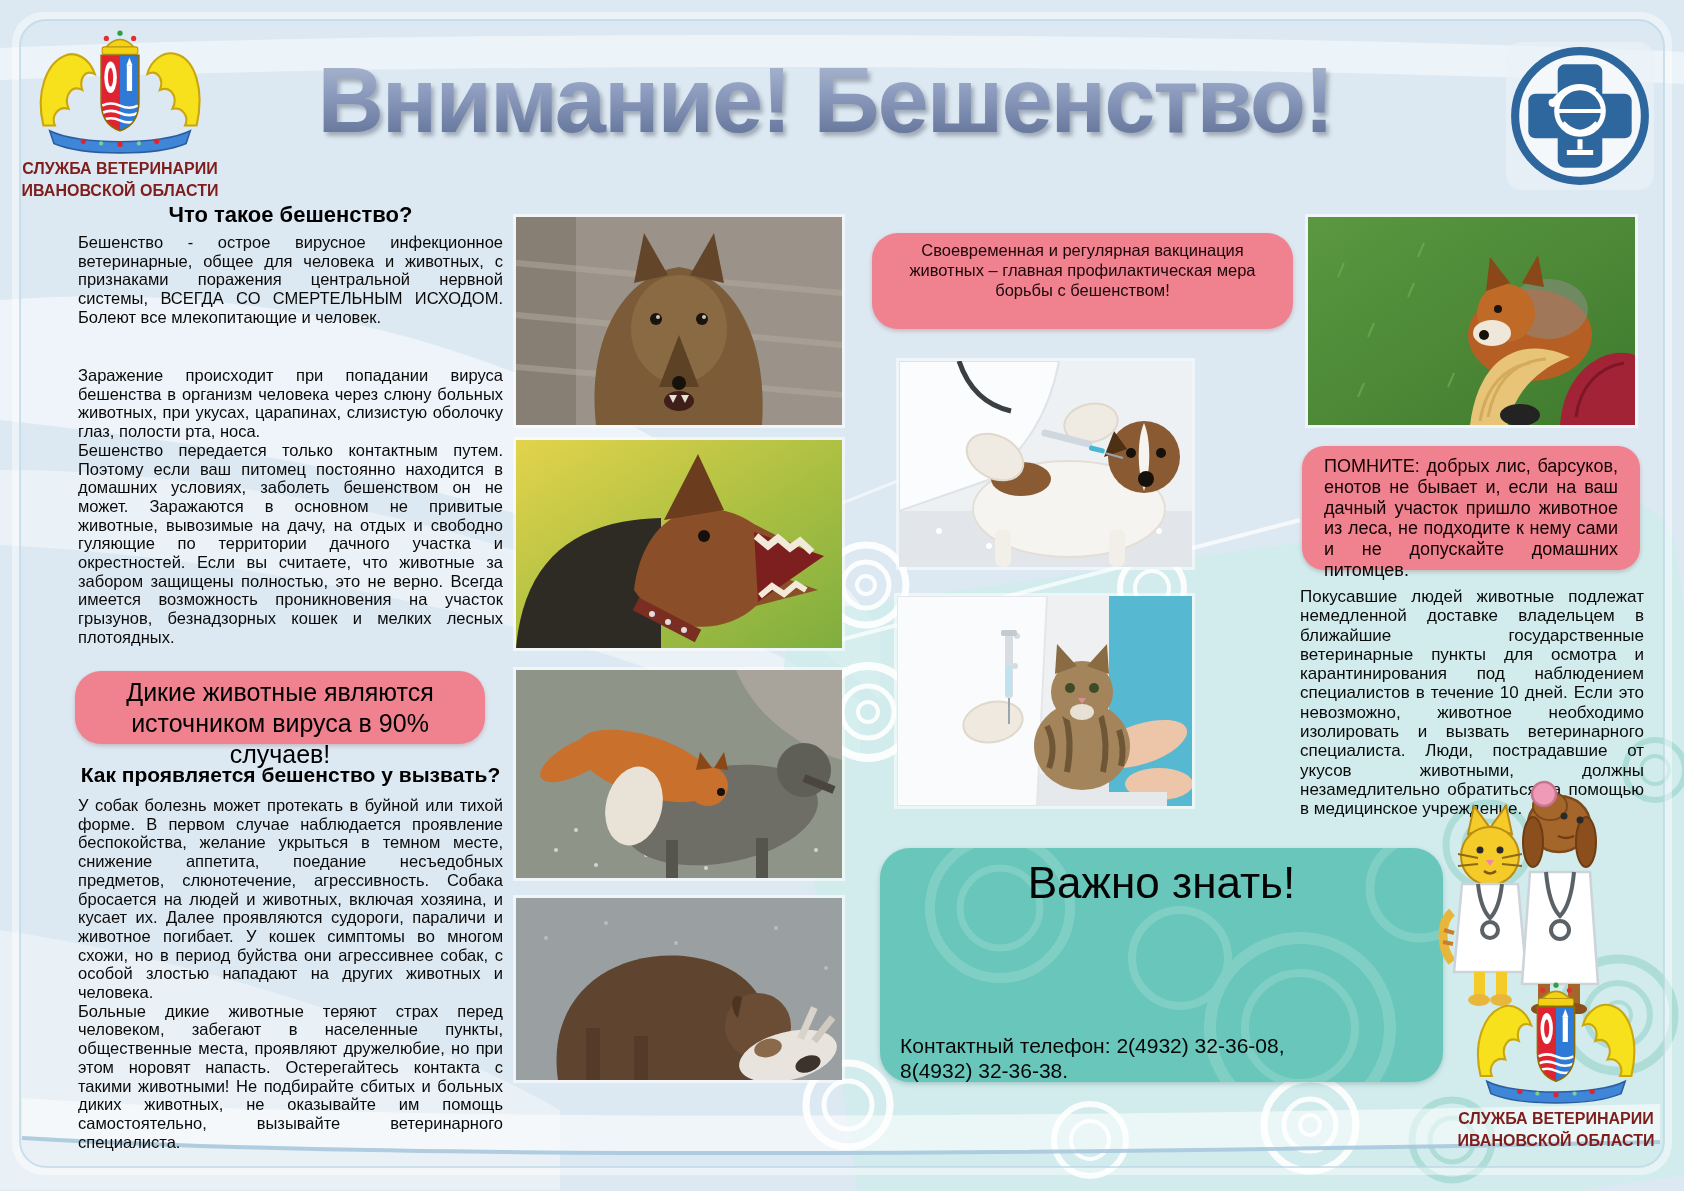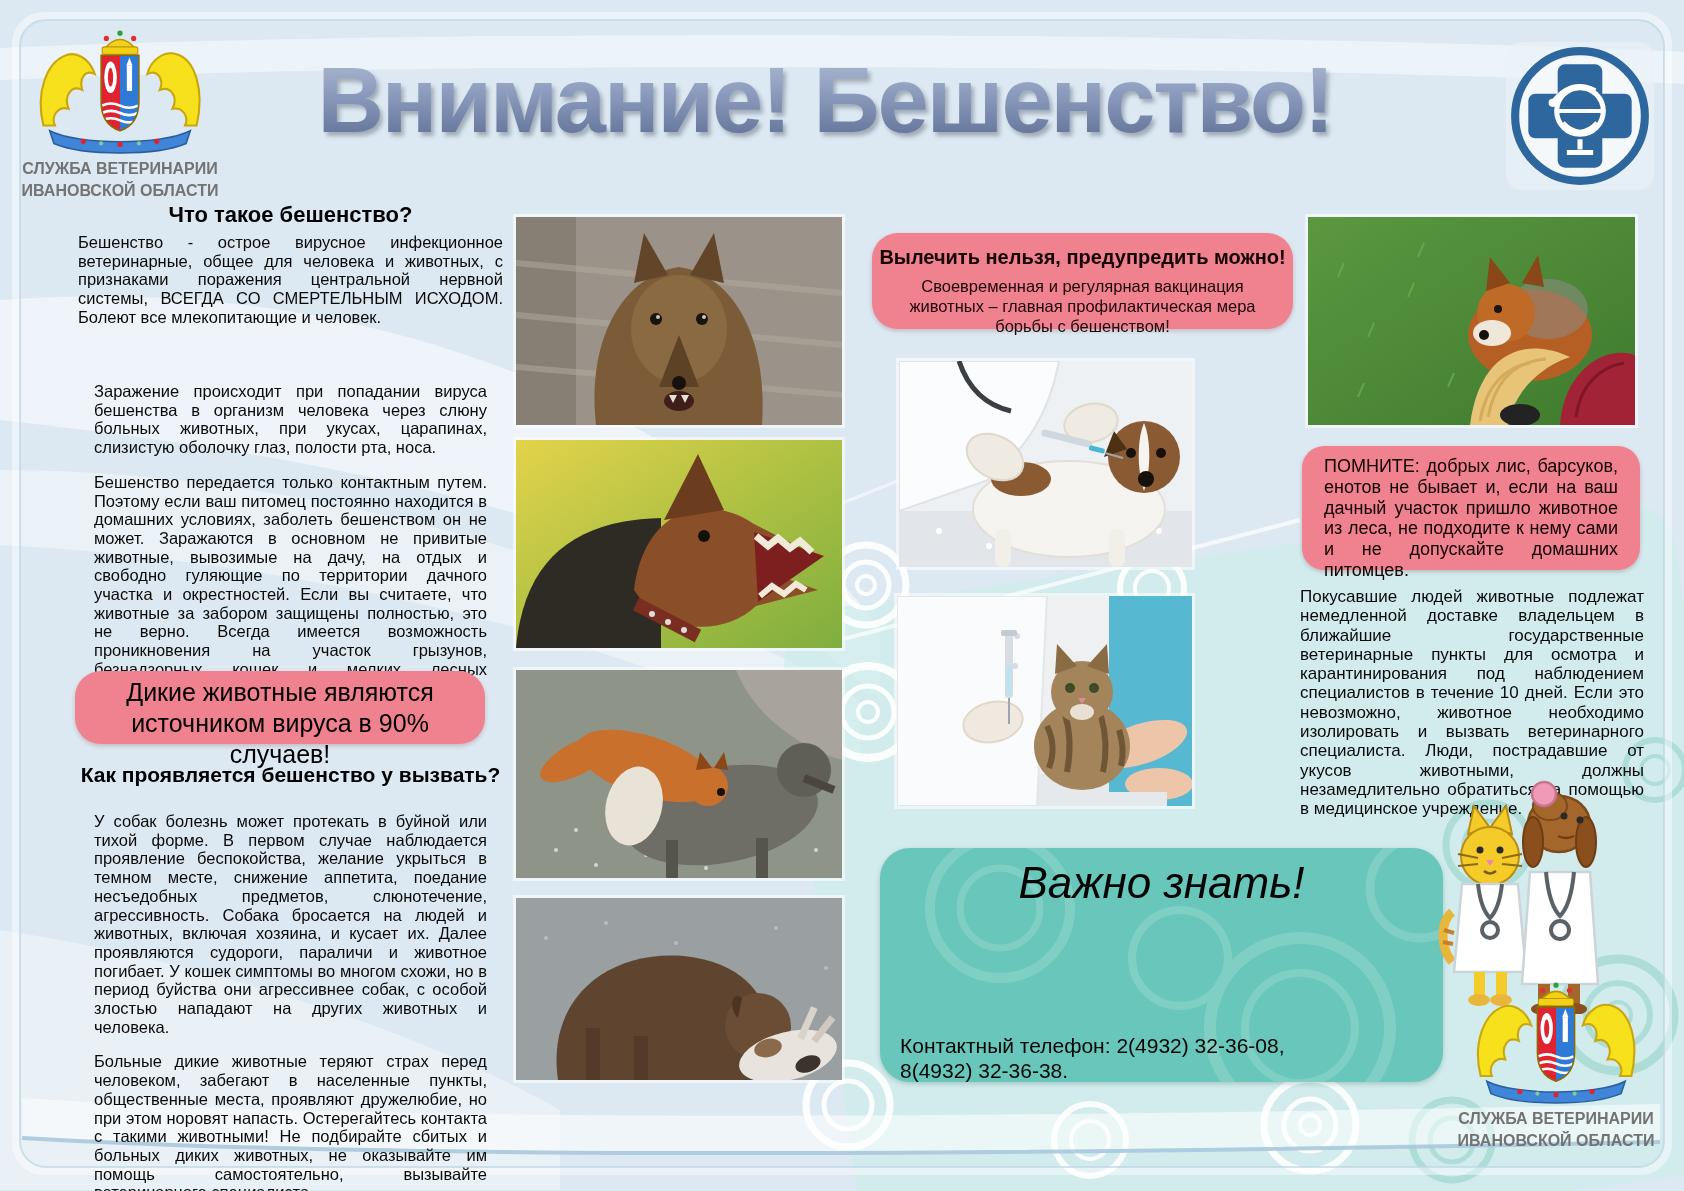--- a/index.html
+++ b/index.html
@@ -2,31 +2,31 @@
 <html><head>
 <meta charset="utf-8">
 <style>
   html,body{margin:0;padding:0;}
   body{font-family:"Liberation Sans","DejaVu Sans",sans-serif;background:#c9dcea;}
   #poster{position:relative;width:1684px;height:1191px;background:#dde9f2;overflow:hidden;color:#0a0a0a;}
   .abs{position:absolute;}
   .jtext{text-align:justify;text-justify:inter-word;}
   .heading{font-weight:bold;text-align:center;color:#000;}
   .body-sm{font-size:16.5px;line-height:18.7px;color:#0a0a0a;}
-  .body-sm p{margin:16px;}
+  .body-sm p{margin:0;}
   .pinkbox{background:#f0818f;border-radius:26px;box-shadow:0 2px 4px rgba(120,40,55,.25);}
   .photo{position:absolute;overflow:hidden;background:#b9c2c6;box-shadow:0 0 0 3px rgba(255,255,255,.55);}
   .photo svg{display:block;}
   #main-title{font-weight:bold;font-size:92px;letter-spacing:-2px;text-align:center;
     background:linear-gradient(180deg,#b6c1d6 0%,#8d9cbe 42%,#57688f 100%);
     -webkit-background-clip:text;background-clip:text;color:transparent;
     filter:drop-shadow(3px 4px 2px rgba(70,80,100,.40));}
-  .org-label{font-size:16px;font-weight:600;line-height:1.35;text-align:center;color:#737373;}
+  .org-label{font-size:16px;font-weight:600;line-height:1.35;text-align:center;color:#7f1d1d;}
   #imp-box{background:#68c6ba;border-radius:30px;overflow:hidden;box-shadow:0 2px 5px rgba(30,90,85,.25);}
-  #imp-title{font-size:44px;font-weight:500;text-align:center;color:#050505;margin:6px 0 2px 0;font-style:italic;}
+  #imp-title{font-size:44px;font-weight:500;text-align:center;color:#050505;margin:6px 0 2px 0;}
   #imp-body{font-size:21px;line-height:25px;color:#060606;}
   #cure-title{font-size:20px;font-weight:600;text-align:center;color:#140406;}
   #cure-sub{font-size:16.5px;line-height:20px;text-align:center;color:#1d070a;margin-top:7px;}
   #rem-text{font-size:18px;line-height:20.8px;color:#120305;}
   #bitten-text{font-size:17px;line-height:19.3px;}
   #hl-box-text{font-size:25px;line-height:31px;text-align:center;color:#000000;}
 </style>
 </head>
 <body>
 
@@ -281,21 +281,20 @@
         <rect x="118" y="138" width="14" height="44" fill="#543b29"></rect>
       <ellipse cx="272" cy="158" rx="50" ry="24" fill="#e8e4dd" transform="rotate(-14 272 158)"></ellipse>
       <ellipse cx="252" cy="150" rx="14" ry="9" fill="#8a6a4a" transform="rotate(-14 252 150)"></ellipse>
       <ellipse cx="292" cy="166" rx="13" ry="8" fill="#3c342c" transform="rotate(-20 292 166)"></ellipse>
       <rect x="288" y="108" width="7" height="34" fill="#d9d4cb" transform="rotate(24 291 125)"></rect>
       <rect x="304" y="116" width="7" height="30" fill="#cfc9bf" transform="rotate(38 307 131)"></rect>
     </svg>
   </div>
 
   <div class="abs pinkbox" style="left:872px;top:233px;width:421px;height:96px;">
-    <div id="cure-title" style="padding-top:13px;">Вылечить нельзя, предупредить можно!</div>
     <div id="cure-sub" style="padding:0 26px;">Своевременная и регулярная вакцинация животных – главная профилактическая мера борьбы с бешенством!</div>
   </div>
 
   <div class="photo" role="img" style="left:899px;top:361px;width:293px;height:206px;" aria-label="вакцинация собаки ветеринаром">
     <svg width="293" height="206" viewBox="0 0 293 206">
       <rect width="293" height="206" fill="#eef1f3"></rect>
       <rect y="150" width="293" height="56" fill="#e2e6ea"></rect>
       <g fill="#ffffff">
           <circle cx="40" cy="170" r="3"></circle>
           <circle cx="90" cy="185" r="3"></circle>

